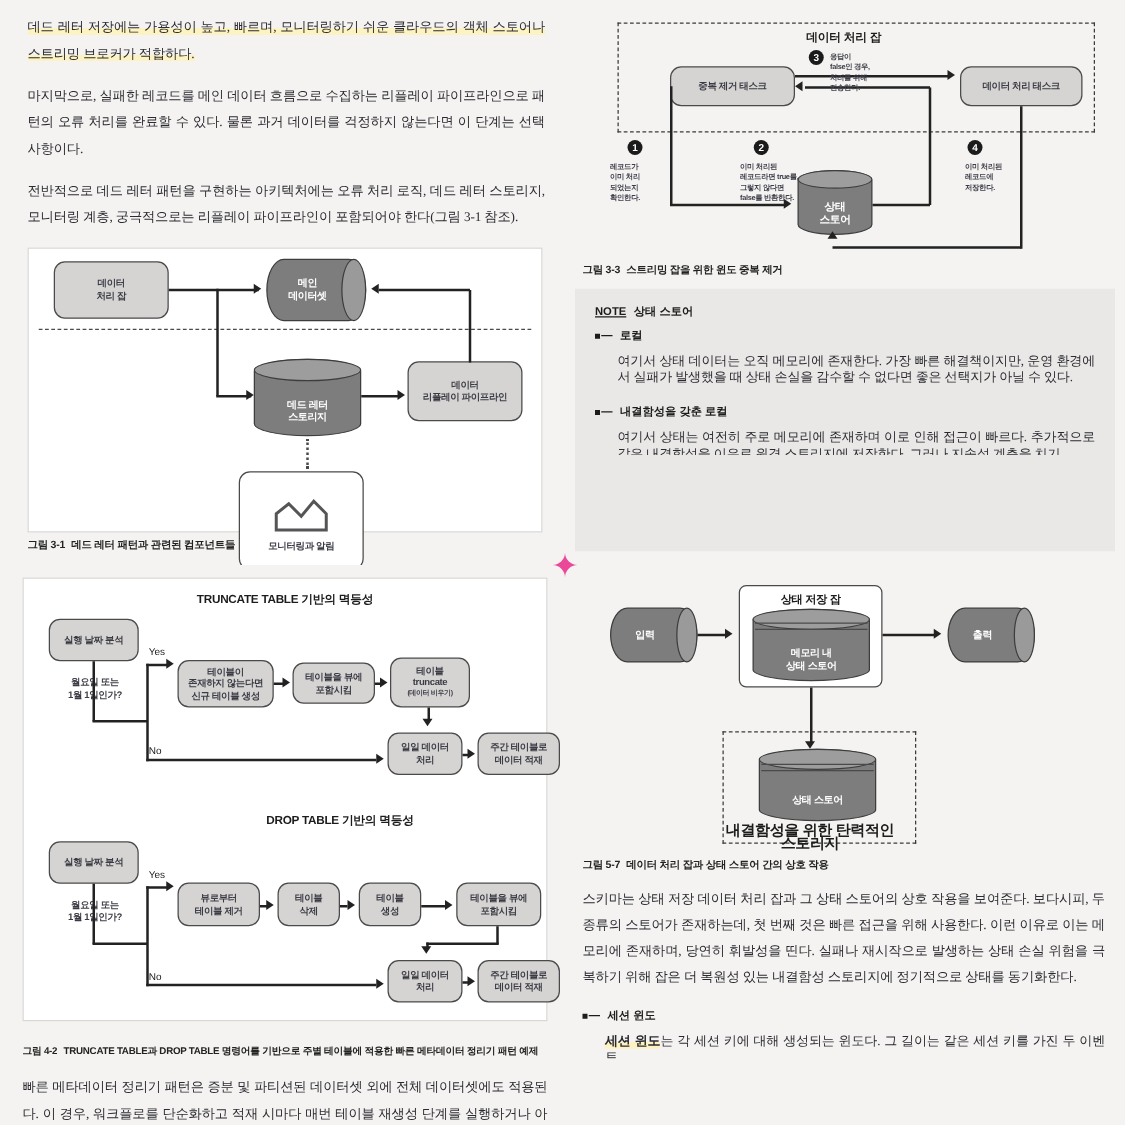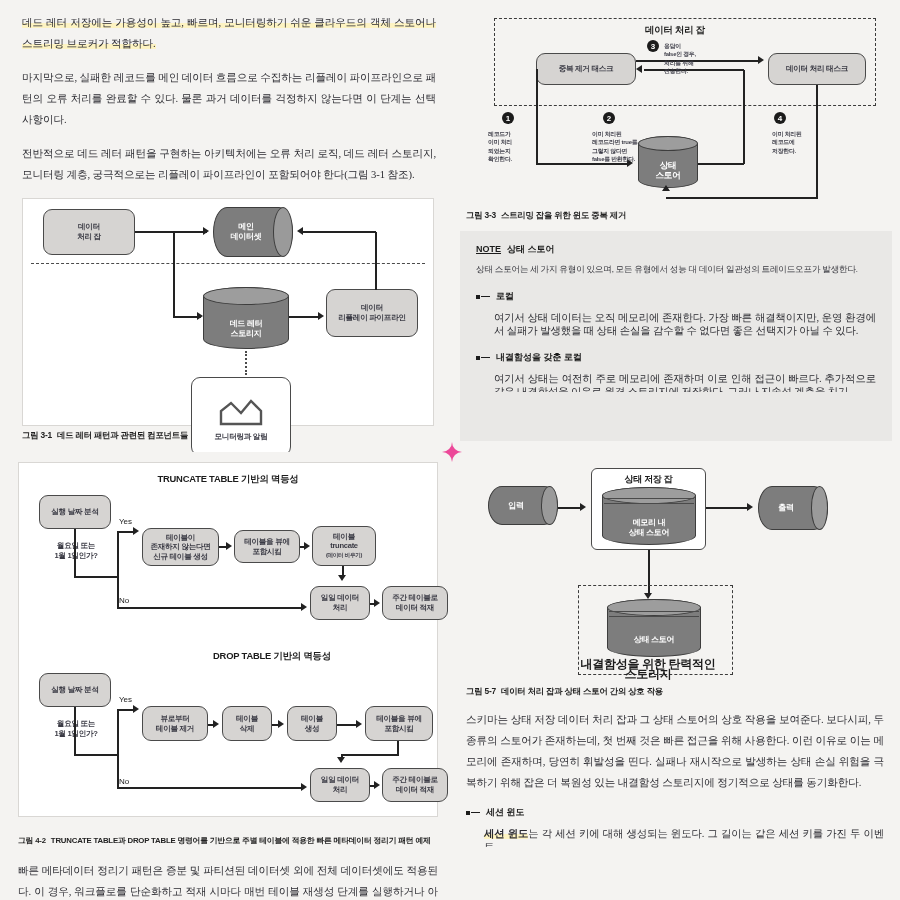--- a/index.html
+++ b/index.html
@@ -294,21 +294,20 @@
     </div>
 
     <div class="caption" style="margin-top:4px;">
       <span class="num">그림 3-3</span><span>스트리밍 잡을 위한 윈도 중복 제거</span>
     </div>
 
     <div class="notebox" style="margin:4px -8px 0 -6px;min-height:210px;">
       <div class="note-h">
         <span class="kw">NOTE</span><span>상태 스토어</span>
       </div>
-      <p class="note-lead">상태 스토어는 세 가지 유형이 있으며, 모든 유형에서 성능 대 데이터 일관성의 트레이드오프가 발생한다.</p>
 
       <div class="bullet-h">
         <span class="bdot"></span>
           <span class="bdash"></span>
           <span>로컬</span>
       </div>
       <p class="bullet-b">여기서 상태 데이터는 오직 메모리에 존재한다. 가장 빠른 해결책이지만, 운영 환경에서 실패가 발생했을 때 상태 손실을 감수할 수 없다면 좋은 선택지가 아닐 수 있다.</p>
 
       <div class="bullet-h">
         <span class="bdot"></span>
@@ -440,21 +439,21 @@
       <div class="node white" style="left:125px;top:6px;width:115px;height:82px;border-radius:6px;display:block;"></div>
       <div class="diaglabel" style="left:125px;top:12px;width:115px;text-align:center;font-size:9px;color:#1c1c1c;">상태 저장 잡</div>
 
       <div class="cyl cyl-v" style="left:136px;top:25px;width:94px;height:58px;">
         <span class="lbl" style="white-space:pre-line">메모리 내
 상태 스토어</span>
       </div>
       <div class="line lh" style="left:138px;top:36px;width:90px;height:1.2px;background:#4a4a4a;"></div>
       <div class="line lh" style="left:138px;top:41px;width:90px;height:1.2px;background:#4a4a4a;"></div>
 
-      <div class="cyl cyl-h" style="left:22px;top:24px;width:70px;height:39px;">
+      <div class="cyl cyl-h" style="left:22px;top:24px;width:70px;height:44px;">
           <span style="position:relative;z-index:3;padding-right:14px;">입력</span>
         </div>
 
       <div class="cyl cyl-h" style="left:292px;top:24px;width:70px;height:44px;">
           <span style="position:relative;z-index:3;padding-right:14px;">출력</span>
         </div>
 
       <div class="line lh" style="left:92px;top:45px;width:24px;"></div>
       <div class="arrow ar-r" style="left:114px;top:40.5px;"></div>
       <div class="line lh" style="left:240px;top:45px;width:42px;"></div>

